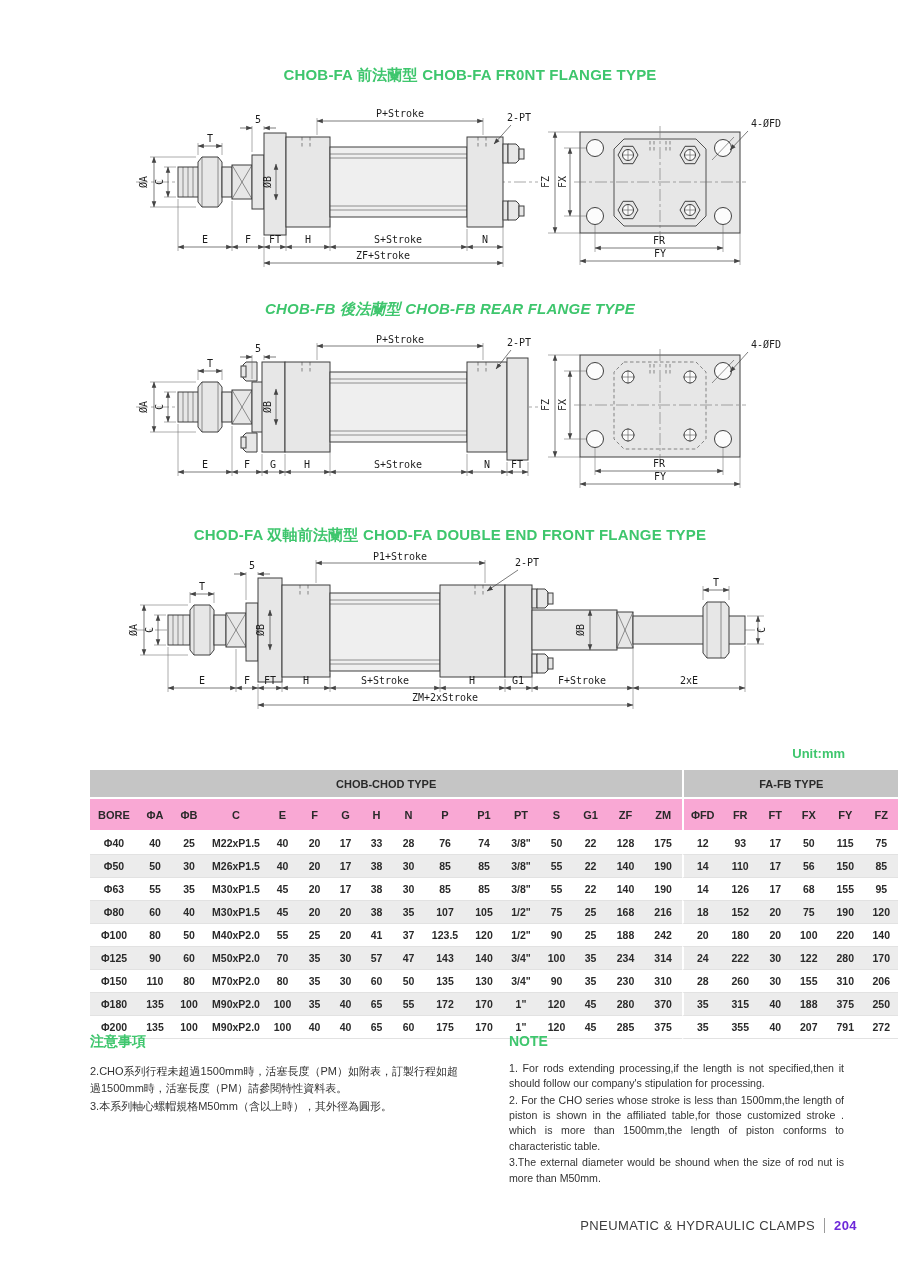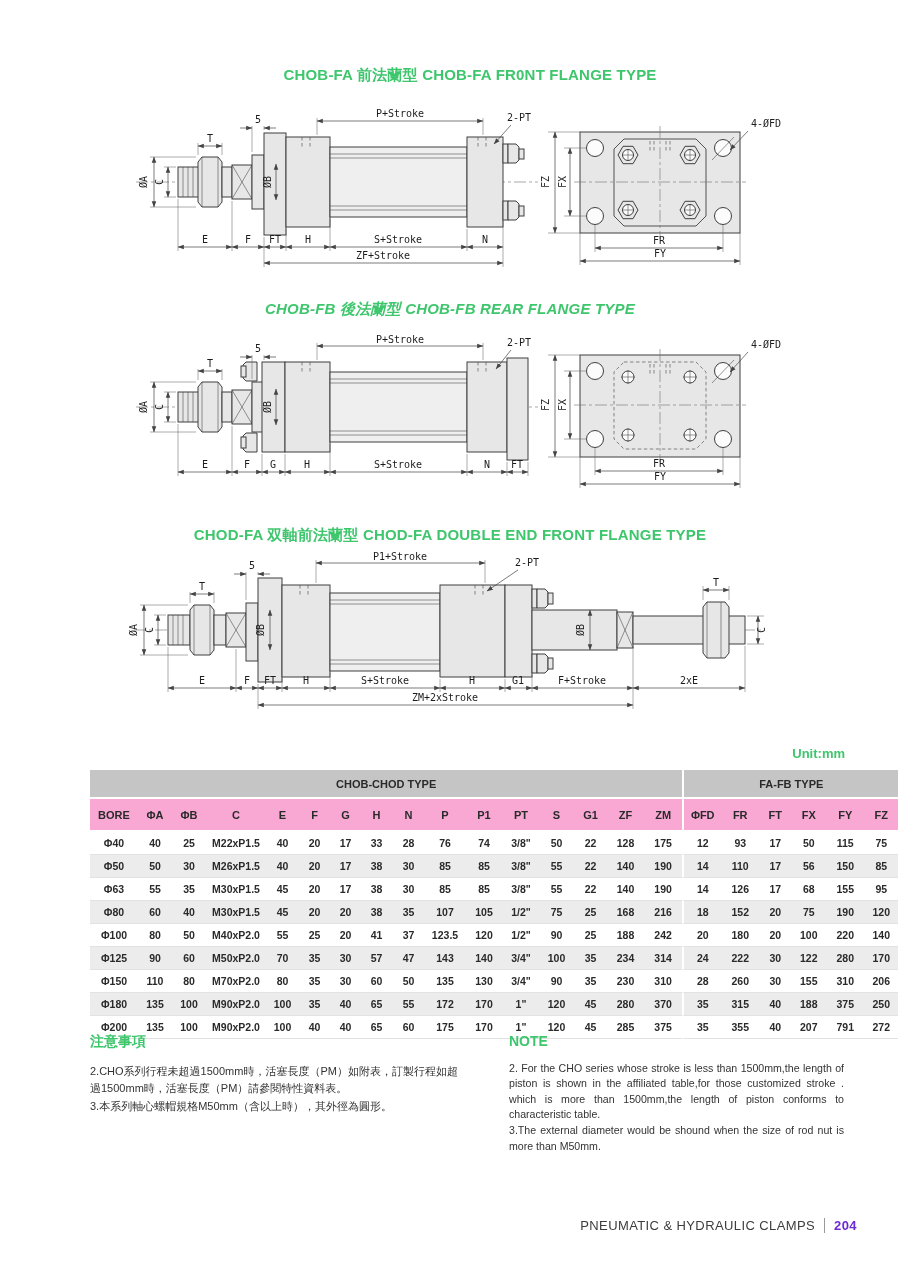--- a/index.html
+++ b/index.html
@@ -612,20 +612,21 @@
   <div class="note-head-cn">注意事項</div>
   <div class="note-body" style="margin-top:12px;">
     <p class="note-item">2.CHO系列行程未超過1500mm時，活塞長度（PM）如附表，訂製行程如超過1500mm時，活塞長度（PM）請參閱特性資料表。</p>
     <p class="note-item">3.本系列軸心螺帽規格M50mm（含以上時），其外徑為圓形。</p>
   </div>
 </div>
 
 <div class="abs" style="left:497px;top:1033px;width:335px;margin-left:12px;">
   <div class="note-head-en">NOTE</div>
   <div class="note-body-en" style="margin-top:12px;">
+    <p class="note-item">1. For rods extending processing,if the length is not specified,then it should follow our company's stipulation for processing.</p>
     <p class="note-item">2. For the CHO series whose stroke is less than 1500mm,the length of piston is shown in the affiliated table,for those customized stroke . which is more than 1500mm,the length of piston conforms to characteristic table.</p>
     <p class="note-item">3.The external diameter would be shound when the size of rod nut is  more than M50mm.</p>
   </div>
 </div>
 
 <div class="abs footer" style="top:1218px;right:43px;">
   <span>PNEUMATIC &amp; HYDRAULIC CLAMPS</span>
   <span class="bar"></span>
   <span class="pg">204</span>
 </div>

